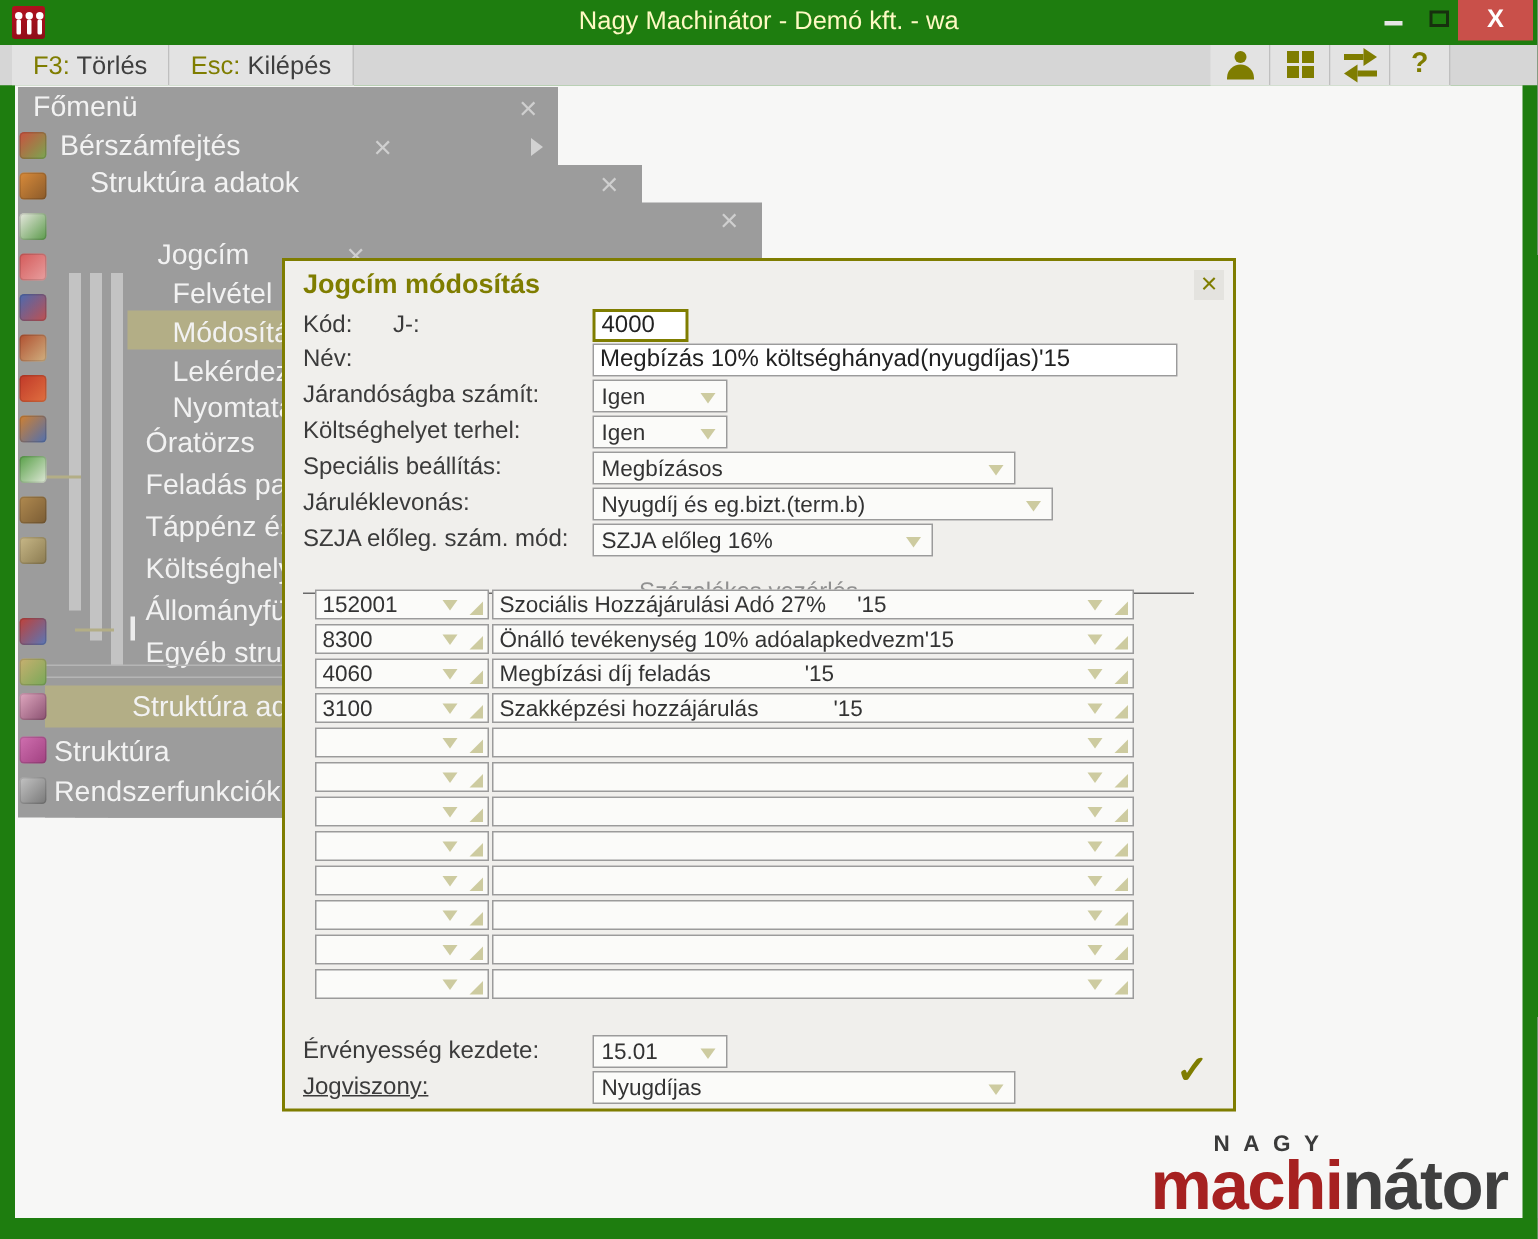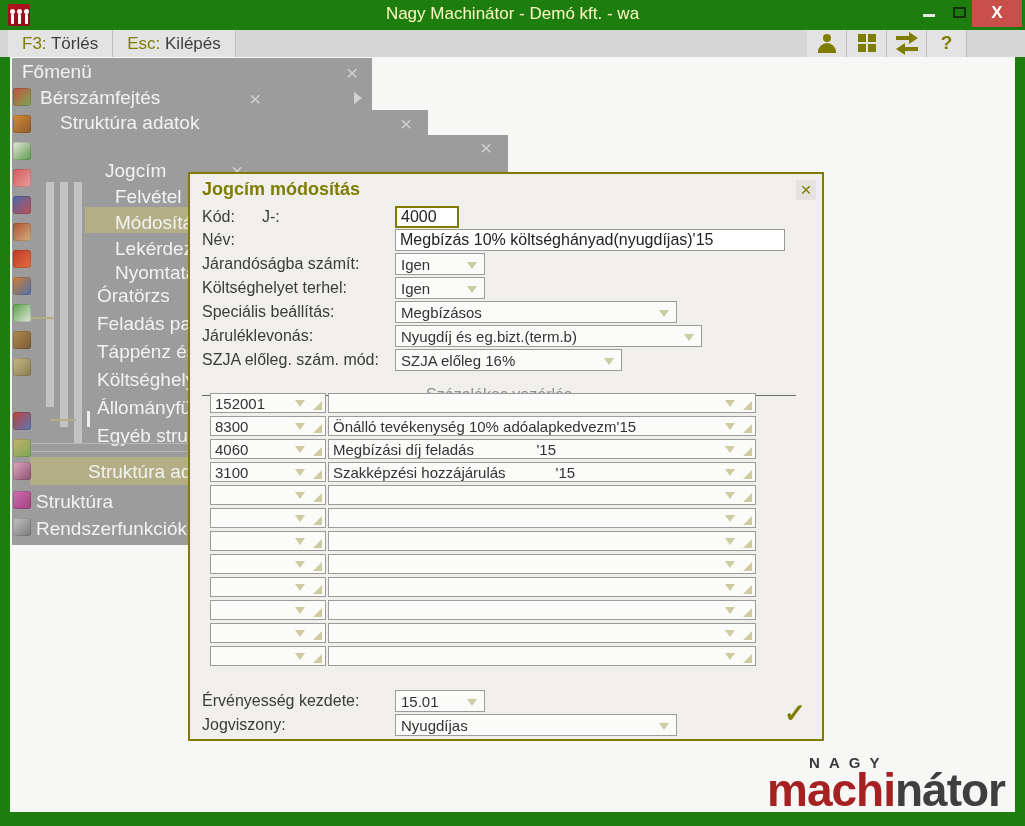--- a/index.html
+++ b/index.html
@@ -223,20 +223,21 @@
       </div>
 
     <div class="rows">
       <div class="crow">
         <div class="combo code">
             <span class="val">152001</span>
             <span class="tridown"></span>
             <span class="tricorner"></span>
           </div>
         <div class="combo name">
+            <span class="val">Szociális Hozzájárulási Adó 27%     '15</span>
             <span class="tridown"></span>
             <span class="tricorner"></span>
           </div>
       </div>
       <div class="crow">
         <div class="combo code">
             <span class="val">8300</span>
             <span class="tridown"></span>
             <span class="tricorner"></span>
           </div>
@@ -365,21 +366,21 @@
             <span class="tridown"></span>
             <span class="tricorner"></span>
           </div>
       </div>
     </div>
 
 
     <div class="lbl" style="left:12px;top:518px;">Érvényesség kezdete:</div>
     <div class="dd" style="left:205px;top:516px;width:90px;"><span>15.01</span><span class="tridown"></span></div>
 
-    <div class="lbl" style="left:12px;top:542px;">Jogviszony:</div>
+    <div class="lbl" style="left:12px;top:542px;text-decoration:underline;">Jogviszony:</div>
     <div class="dd" style="left:205px;top:540px;width:282px;"><span>Nyugdíjas</span><span class="tridown"></span></div>
 
     <div class="confirm">✓</div>
   </div>
 
   <div class="logo">
     <div class="nagy">NAGY</div>
     <div class="big"><span class="red">machi</span><span class="drk">nátor</span></div>
   </div>
 

